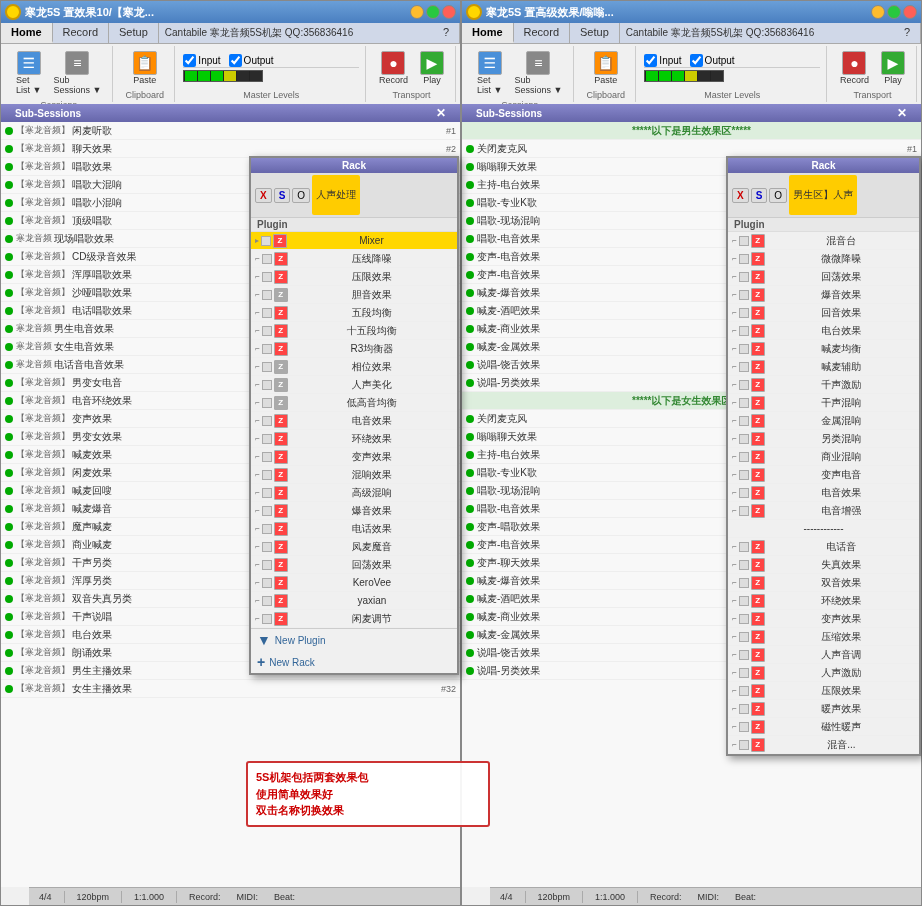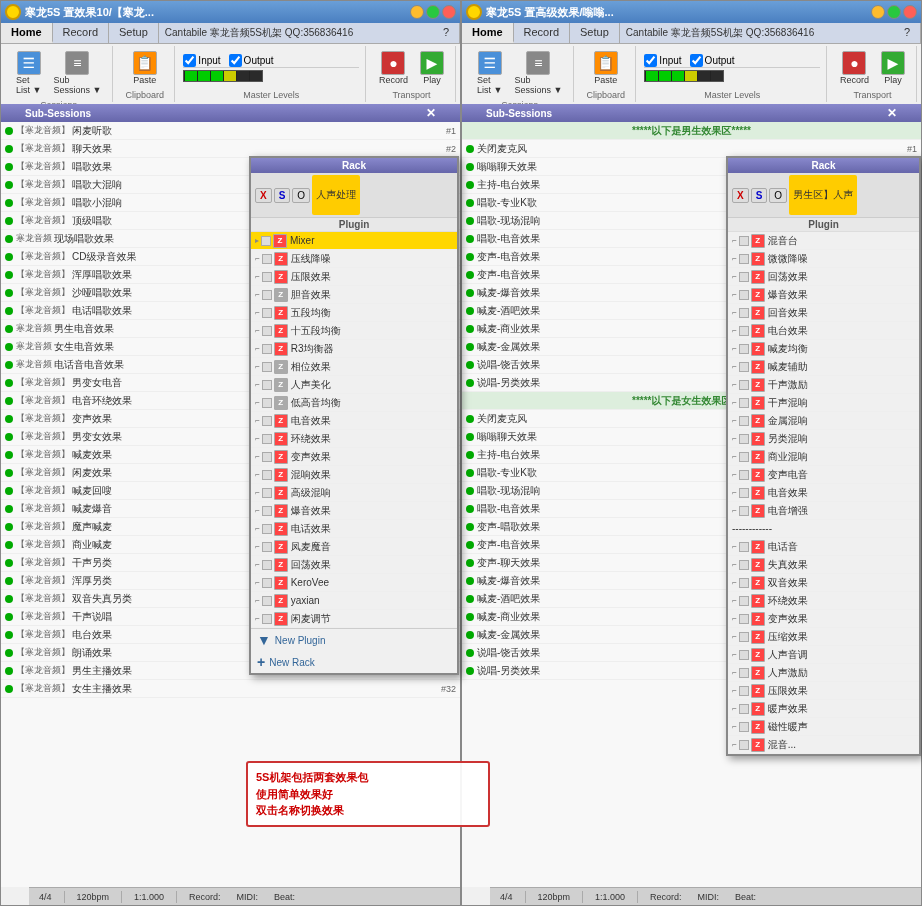--- a/index.html
+++ b/index.html
@@ -31,21 +31,21 @@
 
     
     .io-bar { display: flex; align-items: center; padding: 2px 6px; background: #e8e8e8; border-bottom: 1px solid #ccc; gap: 8px; font-size: 10px; }
     .checkbox-item { display: flex; align-items: center; gap: 2px; }
     .level-meter { width: 80px; height: 12px; background: #222; border: 1px solid #555; display: flex; }
     .meter-segment { flex: 1; height: 100%; background: #2a2a2a; margin: 0 0.5px; }
     .meter-segment.active-green { background: #00cc00; }
     .meter-segment.active-yellow { background: #cccc00; }
 
     
-    .sub-sessions-header { background: linear-gradient(to bottom, #8888cc, #6666aa); color: white; padding: 2px 24px; font-size: 10px; font-weight: bold; display: flex; justify-content: space-between; align-items: center; }
+    .sub-sessions-header { background: linear-gradient(to bottom, #8888cc, #6666aa); color: white; padding: 2px 14px; font-size: 10px; font-weight: bold; display: flex; justify-content: space-between; align-items: center; }
     .close-btn { cursor: pointer; color: white; font-size: 12px; }
 
     
     .session-list { flex: 1; overflow-y: auto; background: #f8f8f8; }
     .session-item { display: flex; align-items: center; padding: 1px 4px; border-bottom: 1px solid #eee; cursor: pointer; font-size: 10px; height: 18px; }
     .session-dot { width: 8px; height: 8px; border-radius: 50%; margin-right: 3px; flex-shrink: 0; }
     .session-dot.green { background: #00aa00; }
     .session-label { color: #666; margin-right: 2px; font-size: 9px; }
     .session-name { flex: 1; color: #333; }
     .session-num { color: #666; font-size: 9px; min-width: 25px; text-align: right; }
@@ -56,26 +56,26 @@
     .racks-panel-right { position: absolute; right: 0; top: 155px; width: 195px; background: #f0f0f0; border: 2px solid #888; z-index: 10; box-shadow: 3px 3px 8px rgba(0,0,0,0.4); }
     .racks-title { background: linear-gradient(to bottom, #8888cc, #6666aa); color: white; padding: 2px 6px; font-size: 10px; font-weight: bold; text-align: center; }
     .rack-toolbar { display: flex; align-items: center; padding: 2px 4px; background: #e0e0e0; border-bottom: 1px solid #ccc; gap: 2px; }
     .rack-tool-btn { font-size: 10px; padding: 1px 4px; border: 1px solid #aaa; background: #ddd; cursor: pointer; border-radius: 2px; }
     .rack-tool-btn.x { color: #cc0000; font-weight: bold; }
     .rack-tool-btn.s { color: #0000cc; font-weight: bold; }
     .rack-label { font-size: 10px; color: #333; padding: 0 4px; }
     .rack-label.highlight { background: #ffcc00; padding: 13px 4px; border-radius: 2px; }
 
     .plugin-list { overflow-y: auto; max-height: 560px; }
-    .plugin-header { background: #e8e8e8; padding: 1px 6px; font-size: 10px; color: #555; border-bottom: 1px solid #ddd; text-align: center; font-weight: bold; }
+    .plugin-header { background: #e8e8e8; padding: 1px 6px; font-size: 10px; color: #555; border-bottom: 1px solid #ddd; text-align: left; font-weight: bold; }
     .plugin-item { display: flex; align-items: center; padding: 1px 4px; border-bottom: 1px solid #eee; height: 18px; cursor: pointer; font-size: 10px; }
     .plugin-item.active { background: #ffd700; }
     .plugin-icon { width: 14px; height: 14px; border: 1px solid #aaa; background: #ff4444; margin-right: 3px; display: flex; align-items: center; justify-content: center; font-size: 8px; color: white; font-weight: bold; flex-shrink: 0; border-radius: 1px; }
     .plugin-icon.gray { background: #aaa; }
-    .plugin-name { flex: 1; color: #333; }
+    .plugin-name { flex: 1; color: #333; text-align: center; }
     .plugin-arrow { font-size: 8px; color: #888; margin-right: 2px; }
     .plugin-toggle { width: 10px; height: 10px; background: #ddd; border: 1px solid #aaa; margin-right: 2px; font-size: 7px; display: flex; align-items: center; justify-content: center; }
 
     .new-plugin-btn { display: flex; align-items: center; padding: 3px 6px; cursor: pointer; font-size: 10px; color: #336699; border-top: 1px solid #ccc; }
     .new-rack-btn { display: flex; align-items: center; padding: 3px 6px; cursor: pointer; font-size: 10px; color: #336699; }
     .plus-icon { margin-right: 4px; font-size: 14px; font-weight: bold; }
 
     
     .status-bar { background: #d0d0d0; border-top: 1px solid #aaa; padding: 2px 6px; font-size: 9px; color: #333; display: flex; gap: 8px; align-items: center; height: 18px; margin-left: 28px; }
     .status-segment { padding: 0 4px; }

